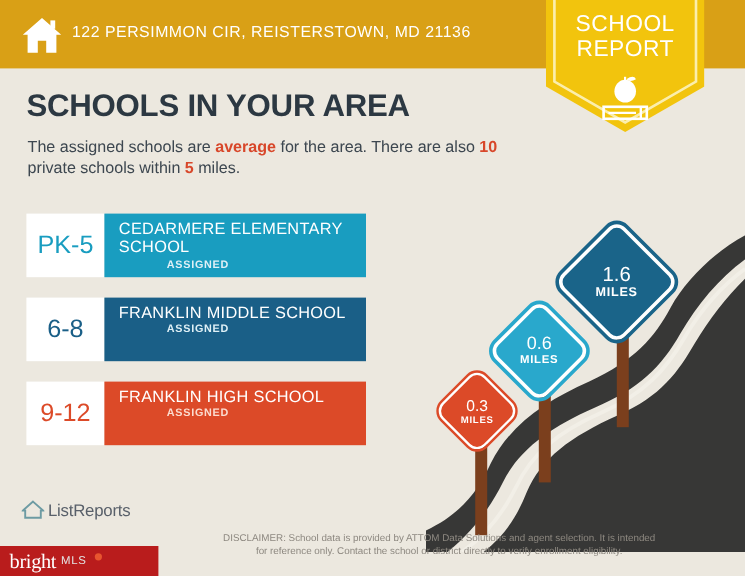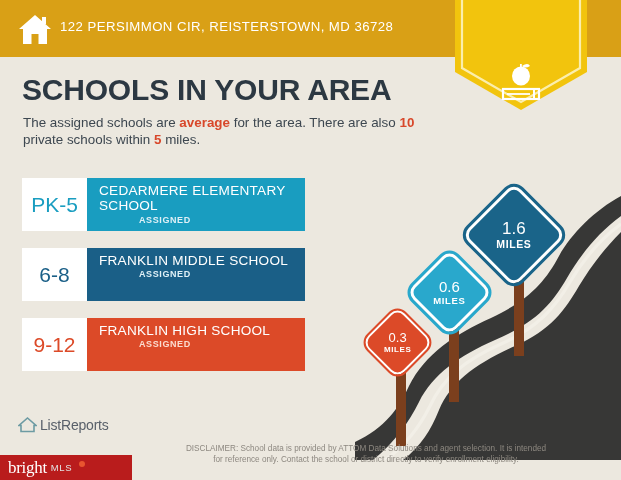--- a/index.html
+++ b/index.html
@@ -32,21 +32,21 @@
   }
   .badge-label{
     position:absolute;left:0;top:24px;width:132px;text-align:center;
     color:#fff;font-size:19px;line-height:21px;letter-spacing:.4px;
     font-weight:400;
   }
 
   
   .title{
     position:absolute;left:22px;top:73px;
-    font-size:30px;font-weight:bold;color:#2c3842;
+    font-size:26px;font-weight:bold;color:#2c3842;
     letter-spacing:-.2px;
   }
   .subtitle{
     position:absolute;left:23px;top:115px;width:430px;
     font-size:13.4px;line-height:16.5px;color:#3d4750;
   }
   .subtitle b{color:#d8472a;font-weight:bold;}
 
   
   .row{position:absolute;left:22px;height:53px;display:flex;}
@@ -171,35 +171,39 @@
         </div>
       </div>
     </div>
   </div>
 
   <div class="header-bar"></div>
   <svg class="home-icon" viewBox="0 0 34 32">
     <path d="M17 2 L33 16 L29 16 L29 31 L20.5 31 L20.5 21 L13.5 21 L13.5 31 L5 31 L5 16 L1 16 Z" fill="#ffffff"></path>
     <rect x="24" y="4" width="4" height="7" fill="#ffffff"></rect>
   </svg>
-  <div class="address">122 PERSIMMON CIR, REISTERSTOWN, MD 36728</div>
+  <div class="address">122 PERSIMMON CIR, REISTERSTOWN, MD 21136</div>
 
   <div class="badge">
     <svg width="132" height="124" viewBox="0 0 132 124">
       <path d="M0 0 L132 0 L132 86 L66 124 L0 86 Z" fill="#f2c40d"></path>
       <path d="M7 0 L125 0 L125 82 L66 116 L7 82 Z" fill="none" stroke="#fdf6c9" stroke-width="2.2" opacity=".85"></path>
 
       <ellipse cx="66" cy="90" rx="9" ry="9.5" fill="#ffffff"></ellipse>
       <rect x="65" y="78" width="1.8" height="5" fill="#ffffff"></rect>
       <path d="M67 80 q6 -4 8 0 q-5 3 -8 0 Z" fill="#ffffff"></path>
 
       <rect x="48" y="103" width="36" height="10" fill="none" stroke="#ffffff" stroke-width="2.2"></rect>
       <line x1="52" y1="108" x2="75" y2="108" stroke="#ffffff" stroke-width="1.8"></line>
       <line x1="79" y1="103" x2="79" y2="113" stroke="#ffffff" stroke-width="2"></line>
     </svg>
+    <div class="badge-label">
+      <div>SCHOOL</div>
+      <div>REPORT</div>
+    </div>
   </div>
 
   <div class="title">SCHOOLS IN YOUR AREA</div>
   <div class="subtitle"><span>The assigned schools are </span><b>average</b><span> for the area. There are also </span><b>10</b><span> private schools within </span><b>5</b><span> miles.</span></div>
 
   <div class="row r1">
     <div class="grade" style="color:#199dc0;">
         <span>PK-5</span>
       </div>
     <div class="bar" style="background:#199dc0;">

